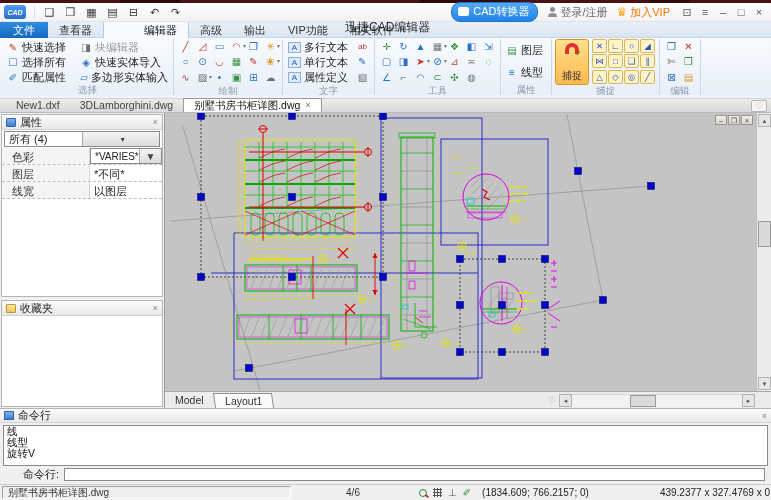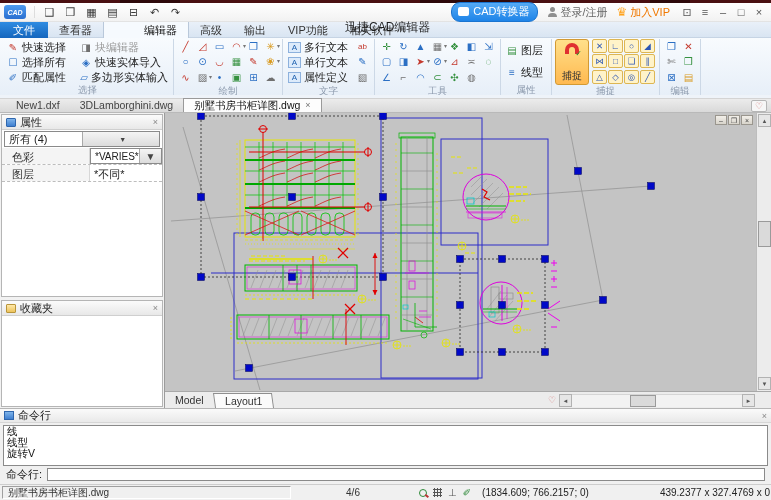--- a/index.html
+++ b/index.html
@@ -110,21 +110,21 @@
   .hscroll .htrack { width:170px; height:13px; position:relative; background:#f2f2f2; border-top:1px solid #d5d5d5; }
   .hscroll .hthumb { position:absolute; left:58px; top:0; width:26px; height:12px; background:#dadada; border:1px solid #9a9a9a; }
 
   
   .cmdpanel { height:76px; background:#f0f0f0; border-top:1px solid #b5b5b5; display:flex; flex-direction:column; }
   .cmdhead { height:14px; display:flex; align-items:center; gap:4px; padding:0 4px; background:linear-gradient(#fafafa,#e9e9e9); border-bottom:1px solid #d6d6d6; }
   .cmdhead .pic { width:10px; height:9px; background:linear-gradient(#7fb4ea,#3f7fd0); border:1px solid #2f66ad; }
   .cmdhead .px { margin-left:auto; color:#888; font-size:9px; }
   .cmdhist { flex:1; margin:2px 3px 1px; background:#fff; border:1px solid #8a8a8a; padding:0 3px; font-size:10.5px; line-height:11px; overflow:hidden; color:#111; }
   .cmdrow { height:17px; display:flex; align-items:center; padding:0 6px 2px 6px; gap:5px; }
-  .cmdrow label { color:#222; }
+  .cmdrow label { color:#222;margin-left:17px; }
   .cmdrow input { flex:1; height:13px; border:1px solid #8a8a8a; background:#fff; font-size:10px; padding:0 3px; }
 
   
   .statusbar { height:16px; background:#f0f0f0; border-top:1px solid #cdcdcd; display:flex; align-items:center; font-size:10px; color:#333; }
   .scell { border:1px solid; border-color:#9f9f9f #ffffff #ffffff #9f9f9f; height:13px; display:flex; align-items:center; margin:0 1px; padding:0 5px; background:#f0f0f0; }
   .s-file { width:289px; margin-left:2px; }
   .s-page { width:120px; justify-content:center; border:none; }
   .s-icons { display:flex; align-items:center; gap:6px; border:none; padding:0 4px; }
   .mag { width:8px; height:8px; border:1.5px solid #2f8a3a; border-radius:50%; position:relative; display:inline-block; }
   .mag::after { content:""; position:absolute; width:4px; height:1.5px; background:#b33; right:-3px; bottom:-1px; transform:rotate(40deg); }
@@ -398,20 +398,24 @@
         <div class="prow">
           <div class="plab">色彩</div>
           <div class="pval combo">
             <span>*VARIES*</span>
             <span class="drop">▼</span>
           </div>
         </div>
         <div class="prow">
           <div class="plab">图层</div>
           <div class="pval">*不同*</div>
+        </div>
+        <div class="prow">
+          <div class="plab">线宽</div>
+          <div class="pval">以图层</div>
         </div>
         <div style="flex:1;background:#fff"></div>
       </div>
       <div class="panel fav">
         <div class="phead">
           <span class="pic fav"></span>
           <span class="ptitle">收藏夹</span>
           <span class="px">×</span>
         </div>
         <div class="favbody"></div>

